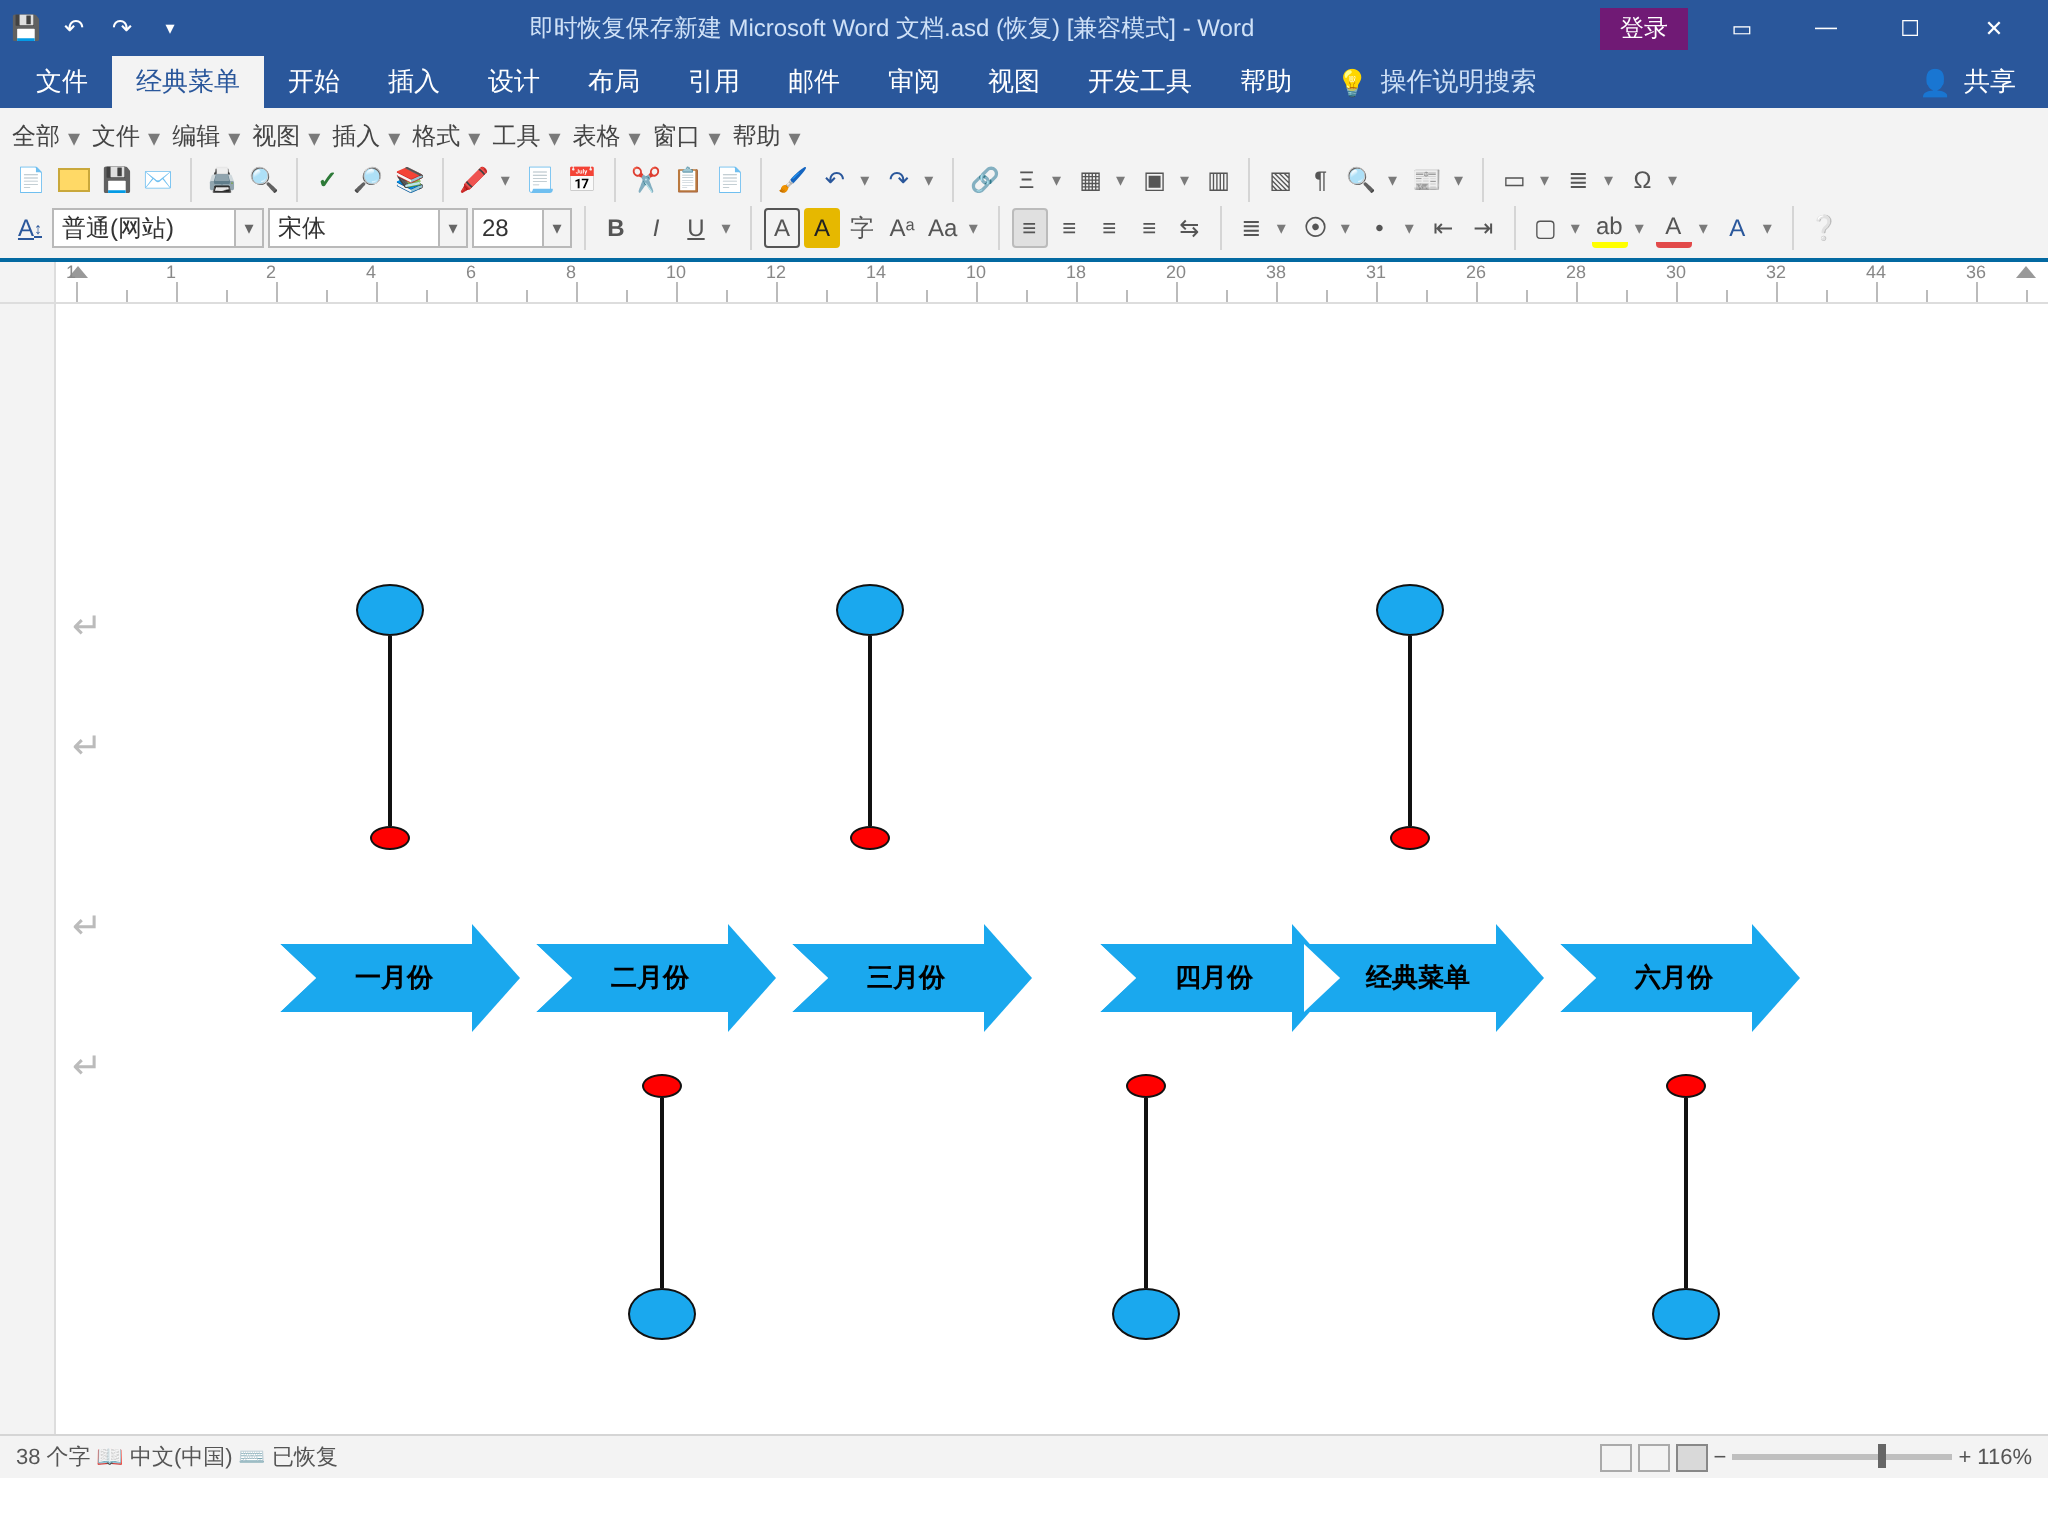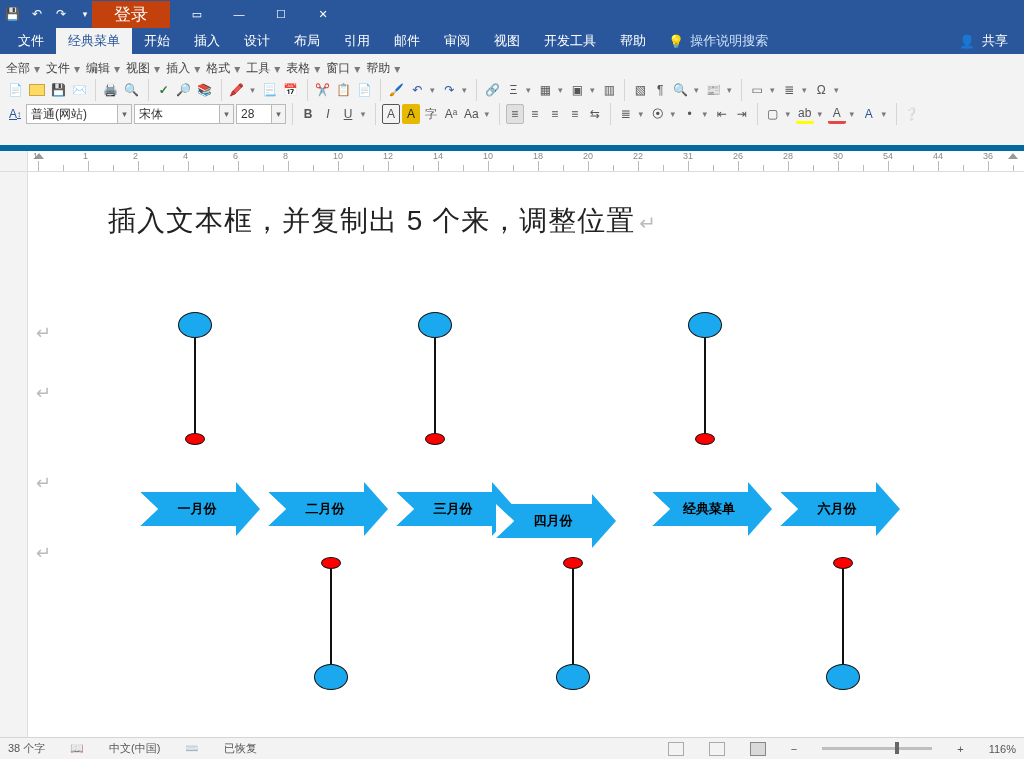--- a/index.html
+++ b/index.html
@@ -5,32 +5,32 @@
 * { margin:0; padding:0; box-sizing:border-box; font-family:"Microsoft YaHei","Segoe UI",sans-serif; }
 body { width:1024px; height:768px; background:#fff; overflow:hidden; font-size:12px; color:#333; }
 
 
 .titlebar { height:28px; background:#2a579b; color:#fff; display:flex; align-items:center; padding:0 6px; }
 .tb-left { display:flex; gap:10px; align-items:center; }
 .tb-ico { width:14px; height:14px; display:inline-flex; align-items:center; justify-content:center; color:#fff; cursor:pointer; font-size:12px; }
 .tb-title { flex:1; text-align:center; font-size:12px; color:#cfe1f7; }
 .tb-right { display:flex; gap:0; align-items:center; }
 .tb-btn { width:42px; height:26px; display:flex; align-items:center; justify-content:center; color:#fff; font-size:11px; }
-.login-pill { background:#c2410c; padding:2px 22px; font-size:17px; margin-right:6px; }
+.login-pill { background:#701a75; padding:2px 10px; font-size:12px; margin-right:6px; }
 
 
 .tabs { height:26px; background:#2a579b; display:flex; align-items:stretch; color:#fff; font-size:13px; padding-left:6px; }
 .tab { padding:0 12px; display:flex; align-items:center; cursor:pointer; }
 .tab.active { background:#f3f3f3; color:#2a579b; font-weight:500; }
 .tabs .spacer { flex:1; }
 .tabs .help { display:flex; align-items:center; gap:6px; padding:0 10px; color:#cfe1f7; }
 .share { padding:0 16px; display:flex; align-items:center; gap:6px; }
 
 
-.ribbon { background:#f3f3f3; border-bottom:6px solid #0369a1; padding:4px 6px 18px; }
+.ribbon { background:#f3f3f3; border-bottom:2px solid #0369a1; padding:4px 6px 2px; }
 .row { display:flex; align-items:center; gap:2px; margin:2px 0; flex-wrap:nowrap; }
 .menu { display:flex; align-items:center; gap:2px; font-size:12px; color:#444; margin-right:4px; }
 .menu .dd::after { content:"▾"; margin-left:2px; color:#7a7a7a; }
 .sep { width:1px; height:22px; background:#d5d5d5; margin:0 4px; }
 .btn { min-width:18px; height:20px; padding:0 2px; display:inline-flex; align-items:center; justify-content:center; border-radius:2px; cursor:pointer; font-size:12px; color:#555; }
 .wdd { display:inline-flex; align-items:center; }
 .wdd .car { width:12px; height:20px; display:flex; align-items:center; justify-content:center; color:#7a7a7a; font-size:9px; }
 .field { height:20px; border:1px solid #b9b9b9; background:#fff; padding:0 4px; display:flex; align-items:center; font-size:12px; color:#333; }
 .combo { display:flex; align-items:center; }
 .combo .car { width:14px; height:20px; border:1px solid #b9b9b9; border-left:none; background:#f3f3f3; display:flex; align-items:center; justify-content:center; font-size:9px; color:#666; }
@@ -66,21 +66,21 @@
 .pin.down { display:flex; flex-direction:column; align-items:center; }
 .pin.up { display:flex; flex-direction:column-reverse; align-items:center; }
 
 .arrow { position:absolute; display:flex; align-items:flex-start; }
 .arrow .body { height:34px; background:#1aa8ee; display:flex; align-items:center; justify-content:center; font-size:13px; font-weight:600; color:#000; padding:0 8px; min-width:78px; position:relative; }
 .arrow .body::before { content:""; position:absolute; left:-18px; top:0; border-top:17px solid transparent; border-bottom:17px solid transparent; border-left:18px solid #fff; }
 .arrow .body::after { content:""; position:absolute; right:-24px; top:-10px; border-top:27px solid transparent; border-bottom:27px solid transparent; border-left:24px solid #1aa8ee; }
 .arrow .tail { width:0; height:0; border-top:17px solid #1aa8ee; border-bottom:17px solid #1aa8ee; border-left:18px solid transparent; position:absolute; left:-18px; }
 
 
-.statusbar { height:22px; background:#f3f3f3; border-top:1px solid #d5d5d5; display:flex; align-items:center; padding:0 8px; font-size:11px; color:#555; gap:25px; }
+.statusbar { height:22px; background:#f3f3f3; border-top:1px solid #d5d5d5; display:flex; align-items:center; padding:0 8px; font-size:11px; color:#555; gap:3px; }
 .statusbar .spacer { flex:1; }
 .sb-ico { width:16px; height:14px; border:1px solid #aaa; }
 .sb-ico.active { background:#d9d9d9; border-color:#888; }
 .slider { width:110px; height:3px; background:#bfbfbf; position:relative; }
 .slider .thumb { width:4px; height:12px; background:#666; position:absolute; top:-5px; left:66%; }
 
 
 .ic-yellow{background:#ffd966;border:1px solid #c9a83b;}
 
 .tiny-pressed{ background:#e0e0e0; border:1px solid #bbb; }
@@ -88,20 +88,21 @@
 </head>
 <body>
 
 <div class="titlebar">
   <div class="tb-left">
     <span class="tb-ico">💾</span>
     <span class="tb-ico">↶</span>
     <span class="tb-ico">↷</span>
     <span class="tb-ico" style="font-size:9px;">▾</span>
   </div>
+  <div class="tb-title">即时恢复保存新建 Microsoft Word 文档.asd (恢复) [兼容模式]  -  Word</div>
   <div class="tb-right">
     <span class="login-pill">登录</span>
     <span class="tb-btn">▭</span>
     <span class="tb-btn">—</span>
     <span class="tb-btn">☐</span>
     <span class="tb-btn">✕</span>
   </div>
 </div>
 
 <div class="tabs">
@@ -374,62 +375,59 @@
         <div class="tick"></div>
         <div class="tick num">
           <span>18</span>
         </div>
         <div class="tick"></div>
         <div class="tick num">
           <span>20</span>
         </div>
         <div class="tick"></div>
         <div class="tick num">
-          <span>22</span>
+          <span>38</span>
         </div>
         <div class="tick"></div>
         <div class="tick num">
           <span>31</span>
         </div>
         <div class="tick"></div>
         <div class="tick num">
           <span>26</span>
         </div>
         <div class="tick"></div>
         <div class="tick num">
           <span>28</span>
         </div>
         <div class="tick"></div>
         <div class="tick num">
           <span>30</span>
         </div>
         <div class="tick"></div>
         <div class="tick num">
-          <span>54</span>
+          <span>32</span>
         </div>
         <div class="tick"></div>
         <div class="tick num">
           <span>44</span>
         </div>
         <div class="tick"></div>
         <div class="tick num">
           <span>36</span>
         </div>
         <div class="tick"></div>
       </div>
   </div>
 </div>
 
 <div class="docarea">
   <div class="vruler"></div>
   <div class="page">
 
-    <div class="heading">
-      <span>插入文本框，并复制出 5 个来，调整位置</span><span class="pm"></span>
-    </div>
 
     <span class="pm-small" style="top:150px;"></span>
     <span class="pm-small" style="top:210px;"></span>
     <span class="pm-small" style="top:300px;"></span>
     <span class="pm-small" style="top:370px;"></span>
 
     <div class="pin down" style="left:150px; top:140px;">
       <div class="ball"></div>
         <div class="line"></div>
         <div class="dot"></div>
@@ -450,21 +448,21 @@
         <span class="body">一月份</span>
       </div>
     <div class="arrow" style="left:258px; top:320px;">
         <span class="tail"></span>
         <span class="body">二月份</span>
       </div>
     <div class="arrow" style="left:386px; top:320px;">
         <span class="tail"></span>
         <span class="body">三月份</span>
       </div>
-    <div class="arrow" style="left:486px; top:320px;margin-top:12px;">
+    <div class="arrow" style="left:540px; top:320px;">
         <span class="tail"></span>
         <span class="body">四月份</span>
       </div>
     <div class="arrow" style="left:642px; top:320px;">
         <span class="tail"></span>
         <span class="body">经典菜单</span>
       </div>
     <div class="arrow" style="left:770px; top:320px;">
         <span class="tail"></span>
         <span class="body">六月份</span>

